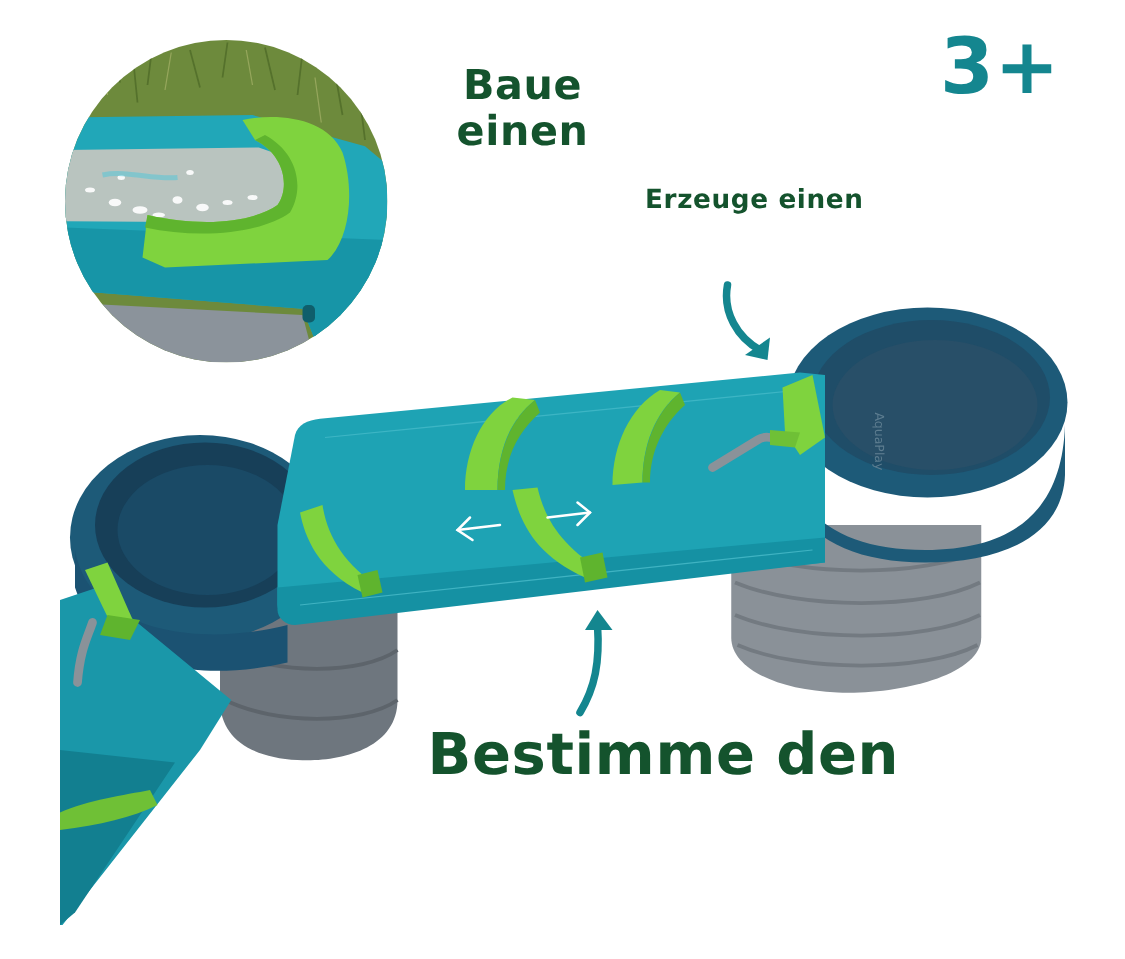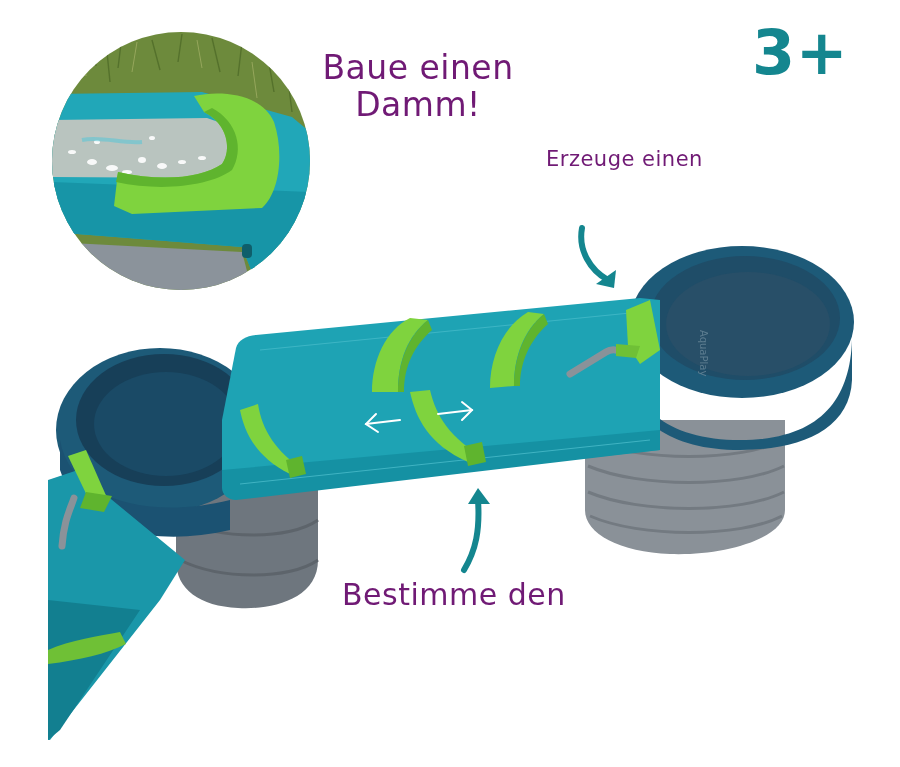--- a/index.html
+++ b/index.html
@@ -1,22 +1,22 @@
 <!DOCTYPE html>
 <html><head>
   <meta charset="utf-8">
   <style>
     html, body { margin: 0; padding: 0; background: #ffffff; }
     body { width: 900px; height: 767px; position: relative; overflow: hidden;
            font-family: "DejaVu Sans", sans-serif; }
-    .label { position: absolute; color: #701a75; font-weight: normal; line-height: 1.12;
+    .label { position: absolute; color: #14532d; font-weight: bold; line-height: 1.12;
              letter-spacing: 0.5px; font-family: "DejaVu Sans", sans-serif; }
     #lbl-damm { left: 318px; top: 50px; font-size: 33px; text-align: center; width: 200px; }
-    #lbl-wasserfall { left: 546px; top: 148px; font-size: 21px; }
-    #lbl-verlauf { left: 342px; top: 578px; font-size: 30px; }
+    #lbl-wasserfall { left: 516px; top: 148px; font-size: 21px; }
+    #lbl-verlauf { left: 342px; top: 578px; font-size: 46px; }
     #age { left: 752px; top: 18px; font-size: 62px; font-weight: bold; color: #14868f; }
     svg.scene { position: absolute; left: 0; top: 0; }
     .inset { position: absolute; left: 52px; top: 32px; width: 258px; height: 258px;
              border-radius: 50%; overflow: hidden; }
   </style>
 </head>
 <body>
 
 <div class="inset">
   <svg width="258" height="258" viewBox="0 0 258 258">
@@ -154,21 +154,20 @@
     <polygon points="596,284 614,288 616,270" fill="#14868f"></polygon>
   </g>
   <g>
     <path d="M464,570 C476,550 480,530 478,500" stroke="#14868f" stroke-width="6" fill="none" stroke-linecap="round"></path>
     <polygon points="468,504 478,488 490,504" fill="#14868f"></polygon>
   </g>
 </svg>
 
 <div class="label" id="lbl-damm">
   <div>Baue einen</div>
-  <div>Damm!</div>
 </div>
 
 <div class="label" id="lbl-wasserfall">
   <div>Erzeuge einen</div>
 </div>
 
 <div class="label" id="lbl-verlauf">
   <div>Bestimme den</div>
 </div>
 

